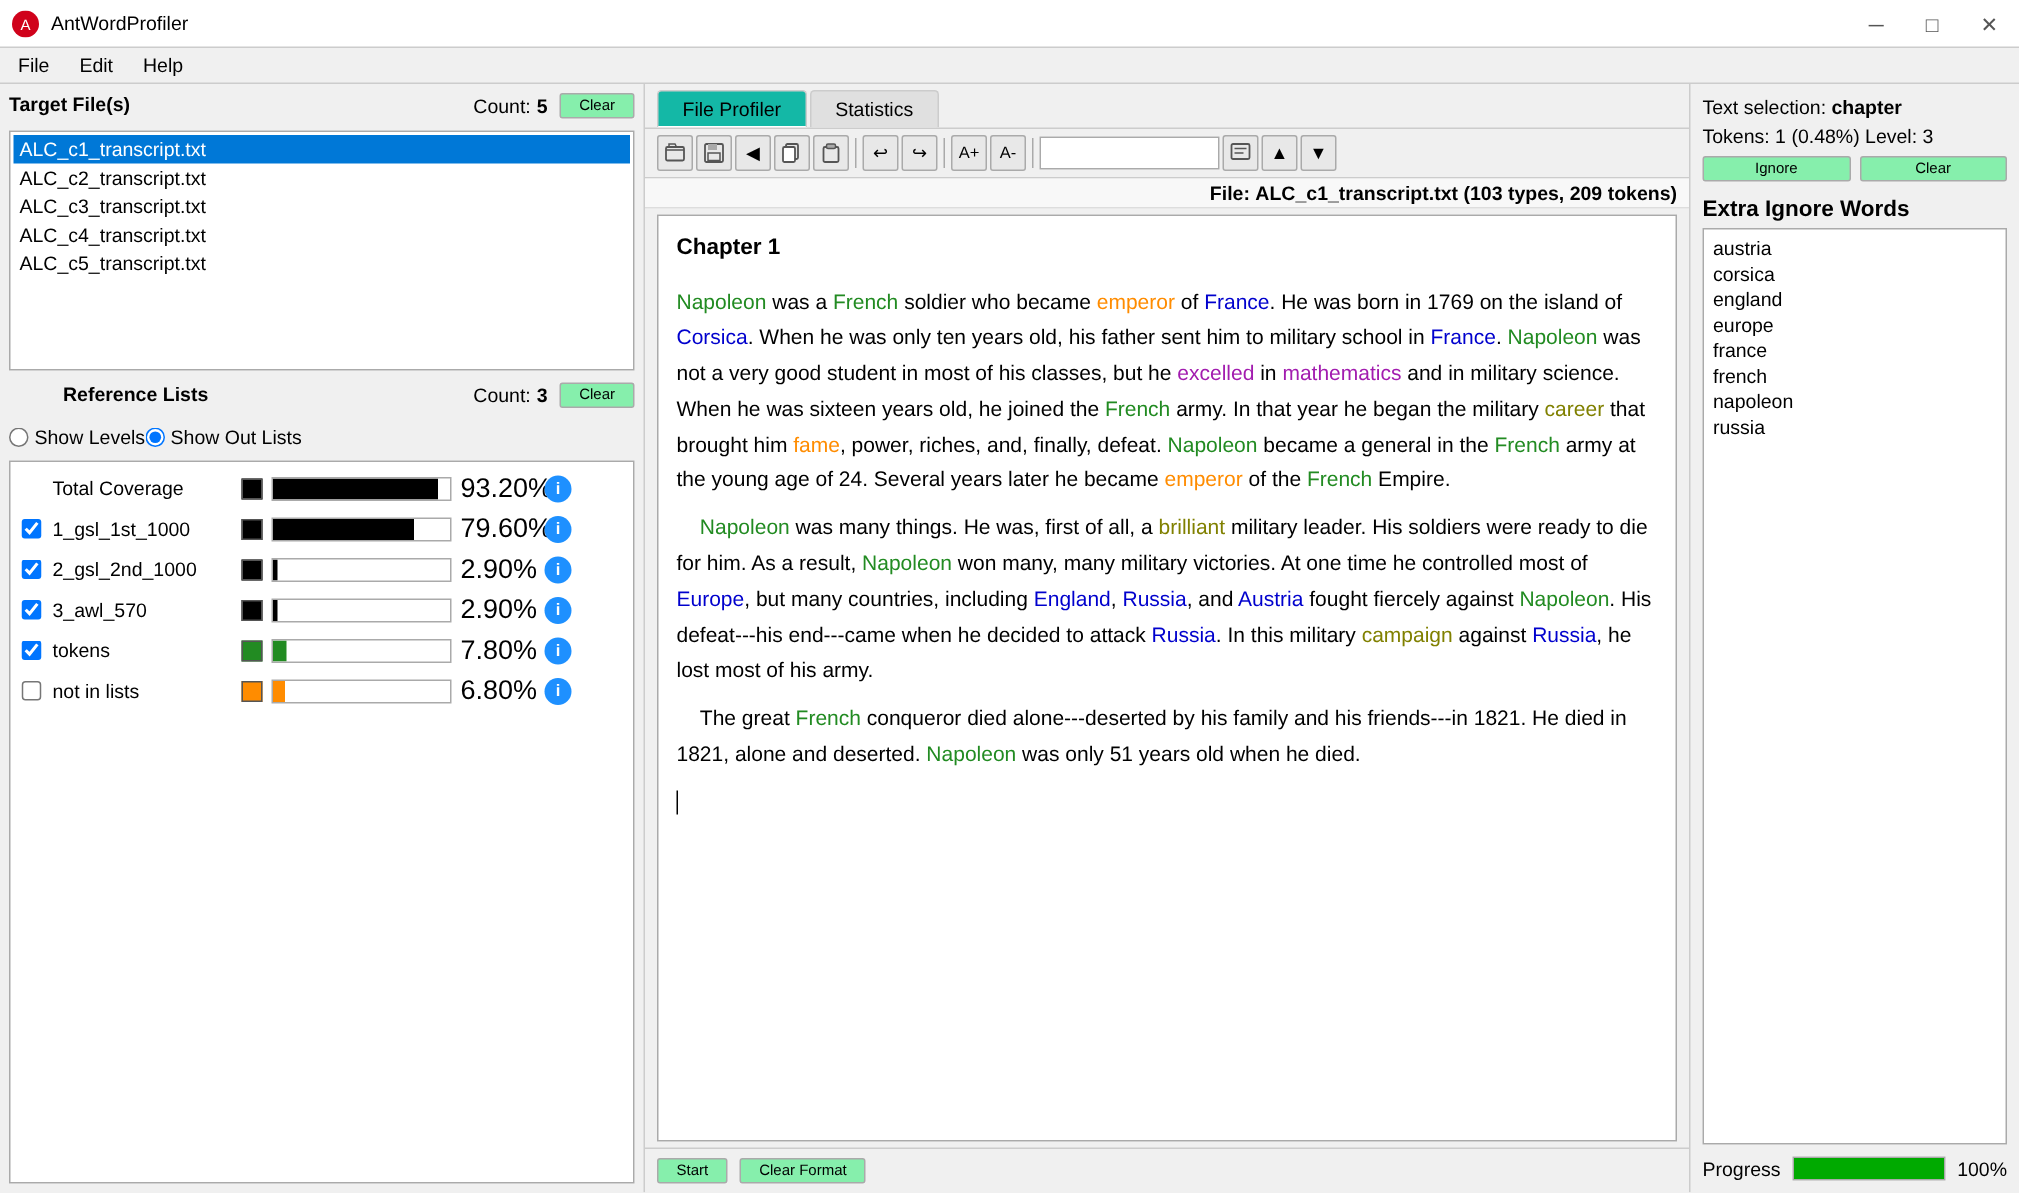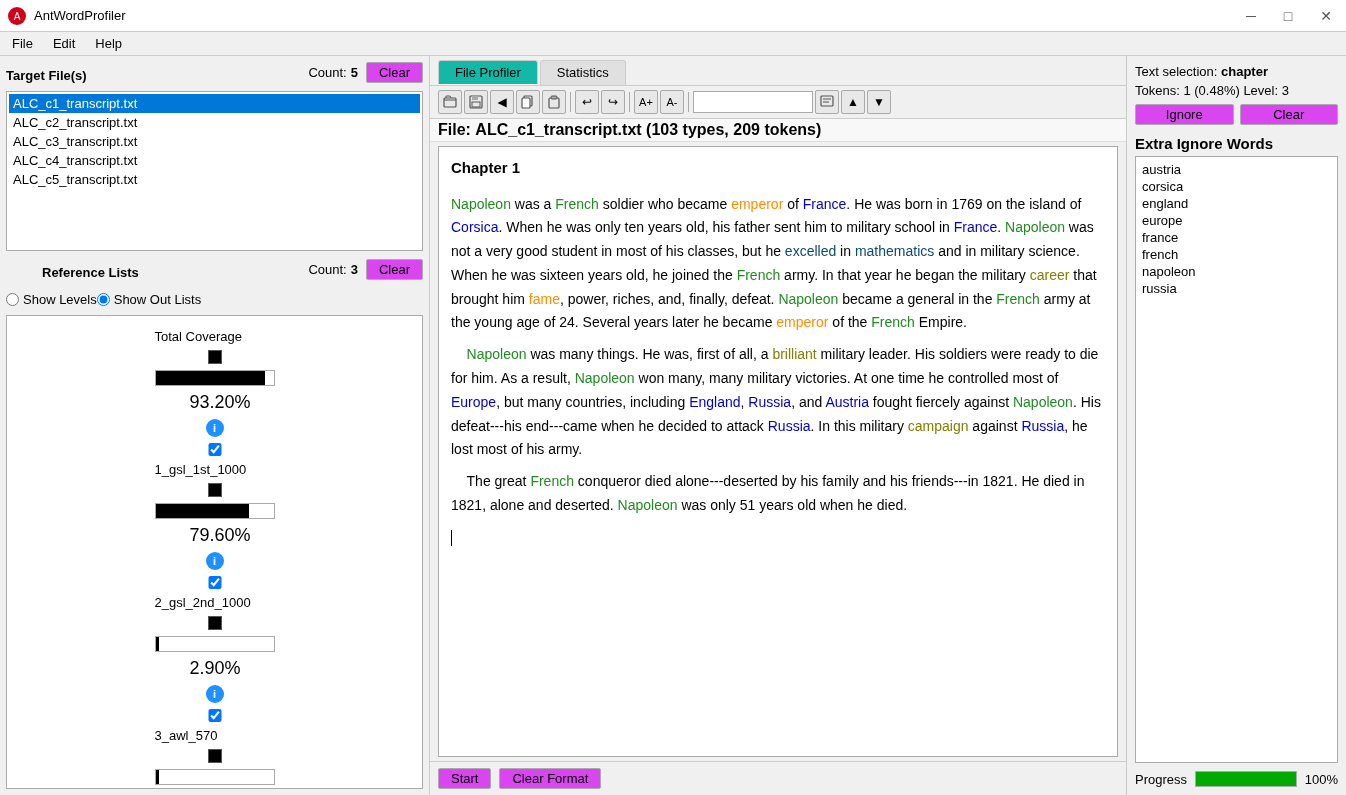--- a/index.html
+++ b/index.html
@@ -78,42 +78,42 @@
       display: flex;
       flex-direction: column;
       background: #f0f0f0;
       border-right: 1px solid #ccc;
       padding: 6px;
       gap: 4px;
     }
 
     .section-header {
       display: flex;
-      align-items: flex-end;
+      align-items: flex-start;
       justify-content: space-between;
       margin-bottom: 4px;
     }
     .section-label {
       font-size: 13px;
       font-weight: bold;
     }
     .count-label {
       font-size: 13px;
       margin-right: 4px;
     }
     .count-value {
       font-size: 13px;
       font-weight: bold;
       margin-right: 8px;
     }
     .btn {
-      background: #d946ef;
+      background: #86efac;
       border: 1px solid #aaa;
       padding: 2px 12px;
-      font-size: 13px;
+      font-size: 10px;
       cursor: pointer;
       border-radius: 2px;
     }
 
     .file-list {
       background: white;
       border: 1px solid #aaa;
       flex: none;
       height: 160px;
       overflow-y: auto;
@@ -155,21 +155,20 @@
       padding: 4px;
       font-size: 13px;
       flex: 1;
       overflow-y: auto;
     }
     .coverage-row {
       display: flex;
       align-items: center;
       padding: 3px 2px;
       gap: 6px;
-      flex-direction: column;
     }
     .coverage-row .row-check {
       width: 16px;
     }
     .coverage-row .row-label {
       width: 120px;
       font-size: 13px;
     }
     .coverage-row .color-box {
       width: 14px;
@@ -273,23 +272,24 @@
     .toolbar-search {
       height: 22px;
       border: 1px solid #aaa;
       width: 120px;
       padding: 0 4px;
       font-size: 12px;
     }
 
     .file-info {
       padding: 2px 8px;
-      font-size: 16px;
+      font-size: 13px;
       background: #f8f8f8;
       border-bottom: 1px solid #ddd;
+      text-align: right;
     }
     .file-info span { font-weight: bold; }
 
     .text-area-container {
       flex: 1;
       overflow-y: auto;
       background: white;
       border: 1px solid #aaa;
       margin: 4px 8px;
       padding: 8px 12px;
@@ -306,21 +306,21 @@
     .text-content p {
       margin-bottom: 8px;
       text-align: left;
     }
 
     
     .c-green { color: #228B22; }
     .c-olive { color: #808000; }
     .c-blue { color: #0000CD; }
     .c-orange { color: #FF8C00; }
-    .c-teal { color: #0c4a6e; }
+    .c-teal { color: #a21caf; }
 
     .bottom-toolbar {
       display: flex;
       align-items: center;
       gap: 8px;
       padding: 6px 8px;
       background: #f0f0f0;
       border-top: 1px solid #ccc;
     }
 

